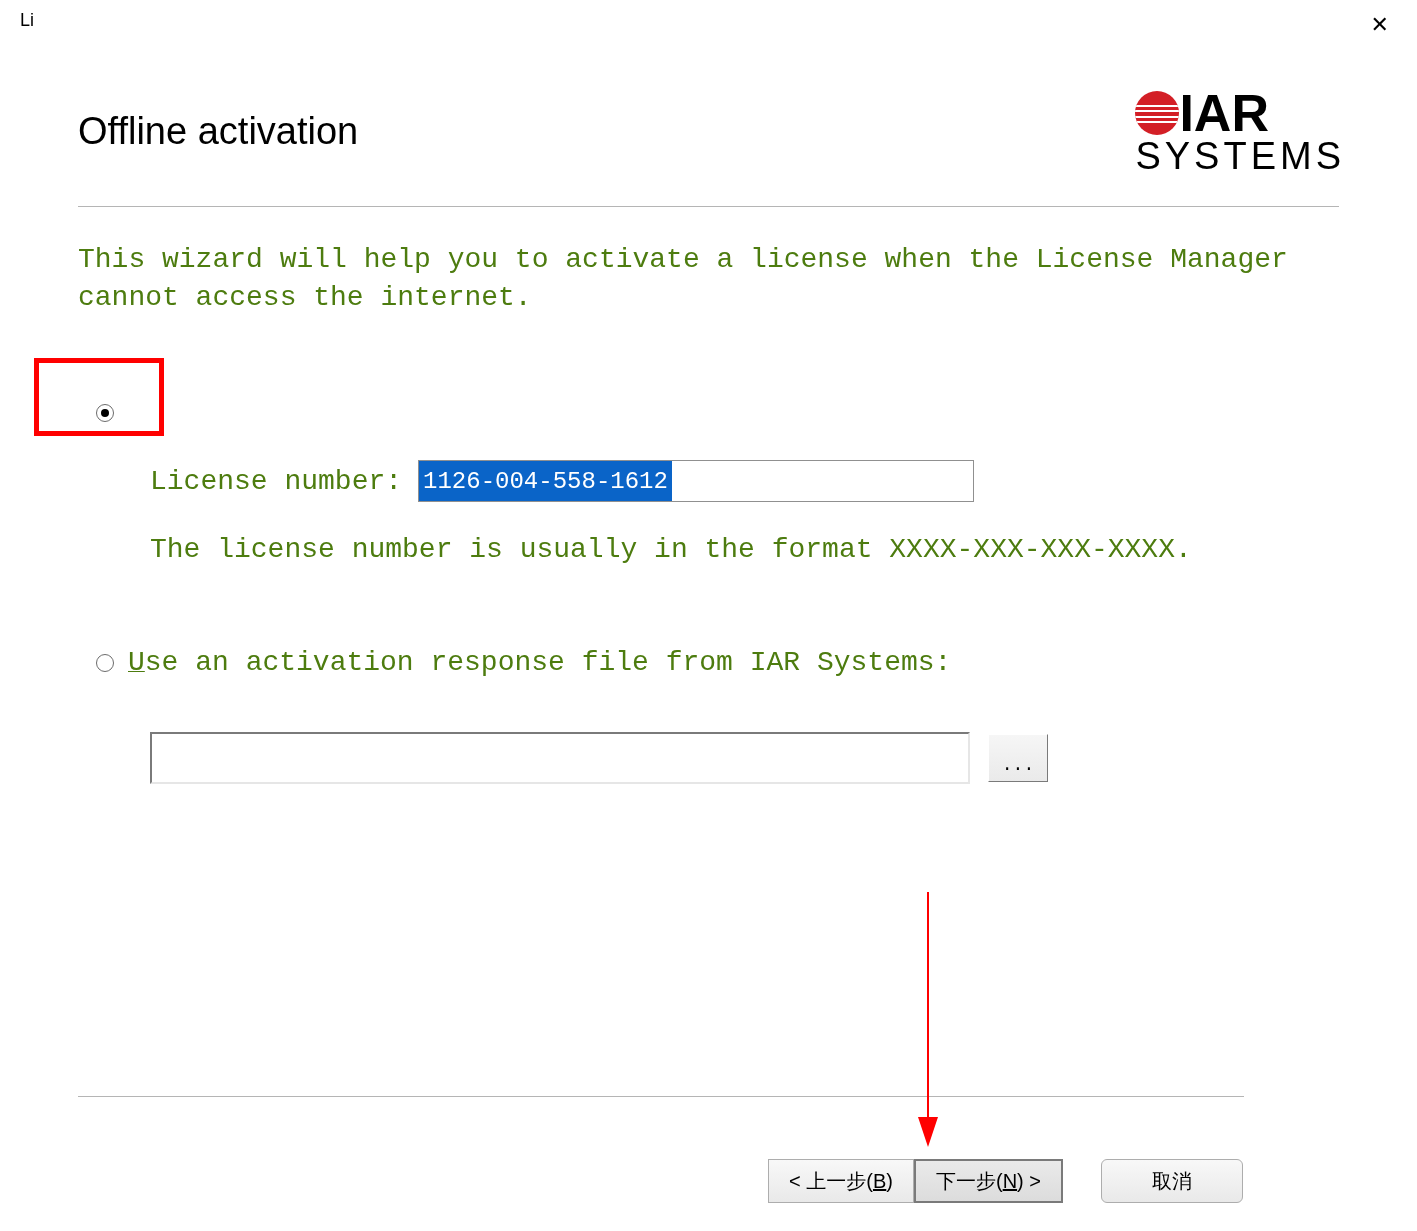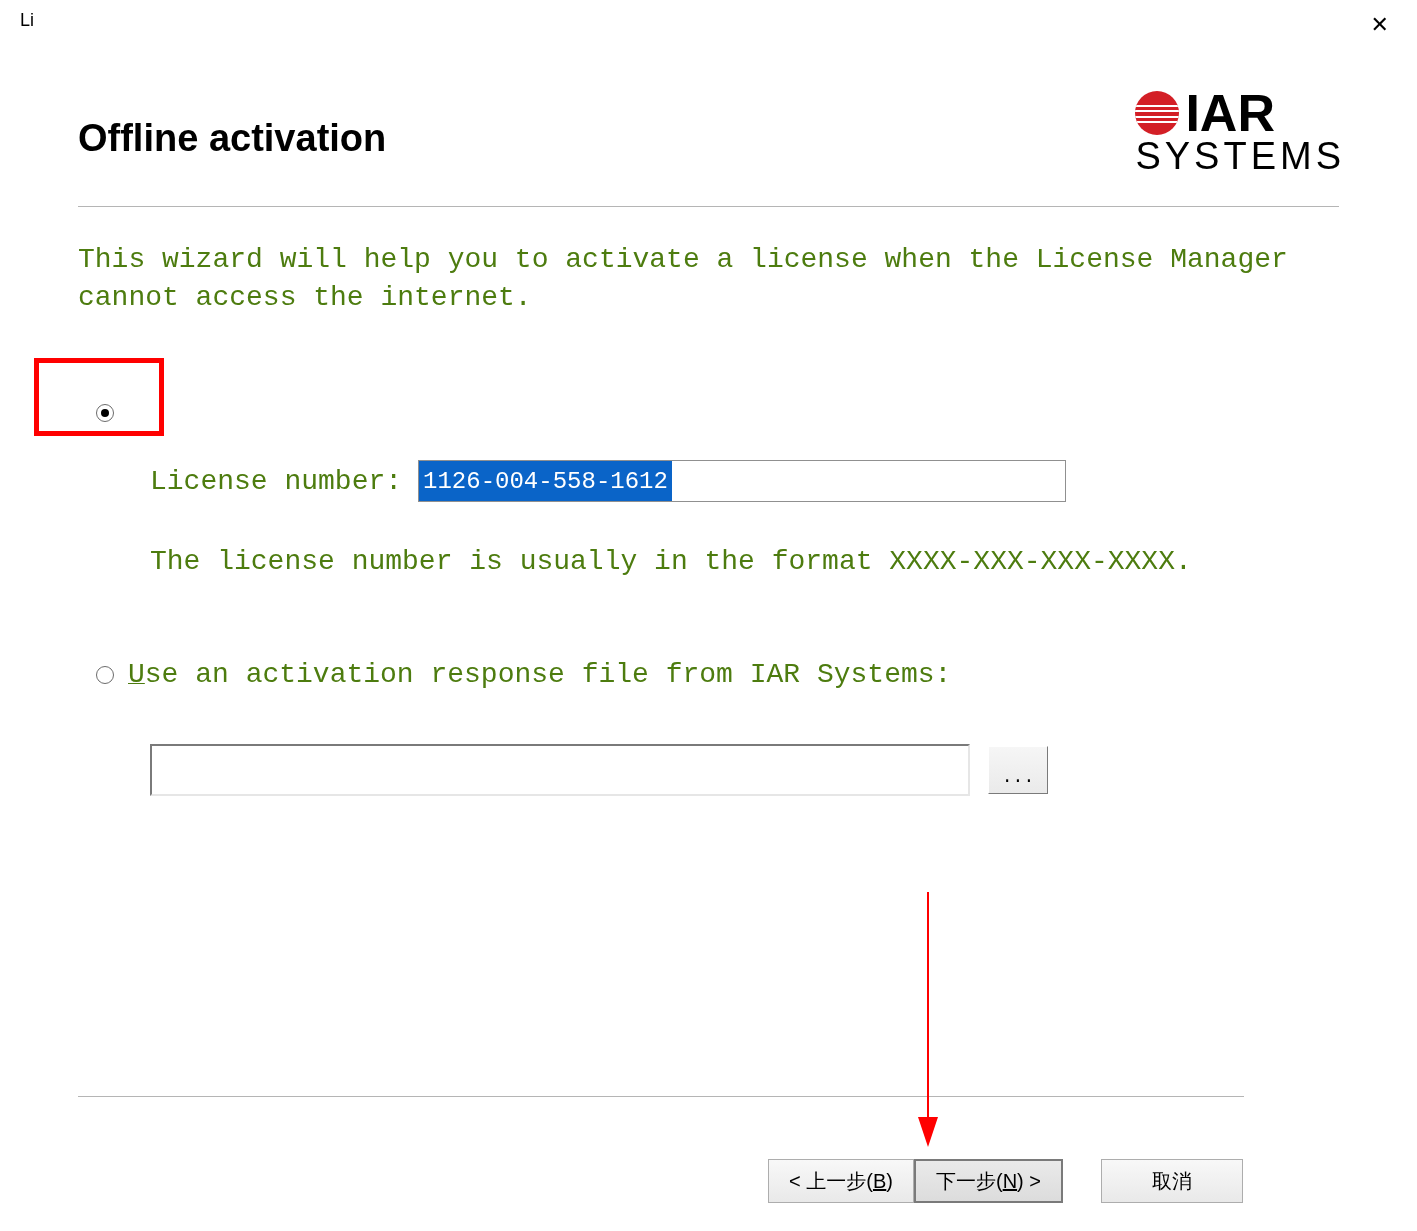--- a/index.html
+++ b/index.html
@@ -31,34 +31,34 @@
     .content {
       padding: 50px 78px 0 78px;
     }
     .header-row {
       display: flex;
       justify-content: space-between;
       align-items: flex-start;
     }
     .page-title {
       font-size: 38px;
-      font-weight: 700;
-      color: #000;
-      margin-top: 27px;
+      font-weight: 400;
+      color: #000;
+      margin-top: 20px;
     }
     .logo-block {
       display: flex;
       flex-direction: column;
       align-items: flex-start;
       margin-right: -6px;
     }
     .logo-top {
       display: flex;
       align-items: center;
-      gap: 6px;
+      gap: 0;
     }
     .logo-ball {
       width: 44px;
       height: 44px;
       background: #d31f26;
       border-radius: 50%;
       position: relative;
       overflow: hidden;
     }
     .logo-ball::before,
@@ -143,40 +143,40 @@
     }
     .underline-first { text-decoration: underline; text-decoration-thickness: 1px; }
     .license-row {
       display: flex;
       align-items: center;
       margin-top: 38px;
       margin-left: 72px;
       gap: 16px;
     }
     .license-input {
-      width: 648px;
+      width: 556px;
       height: 42px;
       border: 1px solid #909090;
       background: #fff;
       display: flex;
       align-items: center;
       padding: 0;
     }
     .license-input-selected {
       background: #0a64c8;
       color: #fff;
       font-family: "Courier New", monospace;
       font-size: 24px;
       padding: 3px 4px;
       height: 100%;
       display: flex;
       align-items: center;
     }
     .format-hint {
-      margin-top: 44px;
+      margin-top: 32px;
       margin-left: 72px;
     }
     .radio-section-2 {
       margin-top: 82px;
     }
     .response-row {
       display: flex;
       align-items: center;
       margin-top: 54px;
       margin-left: 72px;
@@ -235,21 +235,21 @@
       min-width: 136px;
       display: inline-flex;
       align-items: center;
       justify-content: center;
     }
     .wiz-btn + .wiz-btn { margin-left: 0px; align-items: center; }
     .btn-next {
       background: linear-gradient(#eaeaea, #dcdcdc);
       border: 2px solid #7a7a7a;
     }
-    .btn-cancel { margin-left: 38px !important; min-width: 142px; }
+    .btn-cancel { margin-left: 38px !important; min-width: 142px; border-radius: 6px; }
     .arrow-annotation {
       position: absolute;
       left: 908px;
       top: 892px;
       pointer-events: none;
     }
   </style>
 </head>
 <body>
 

